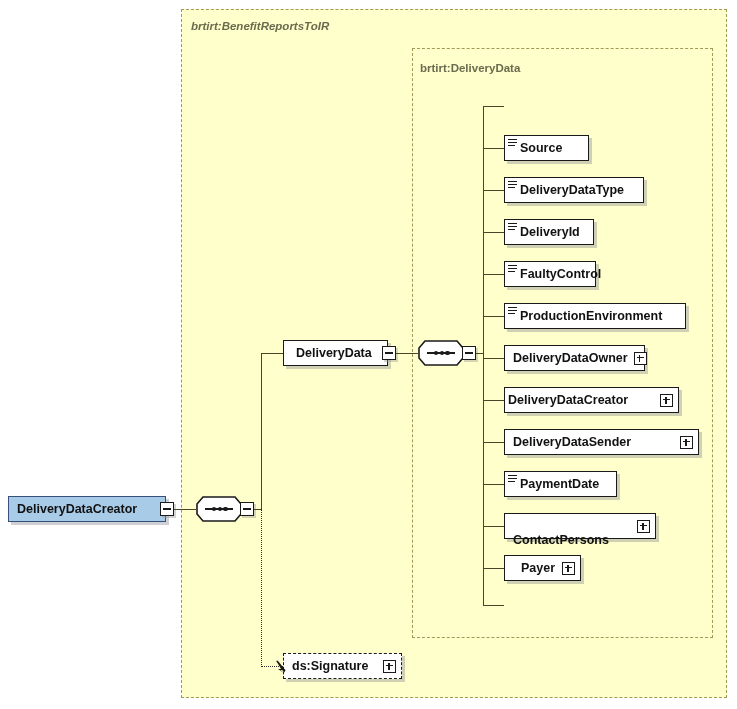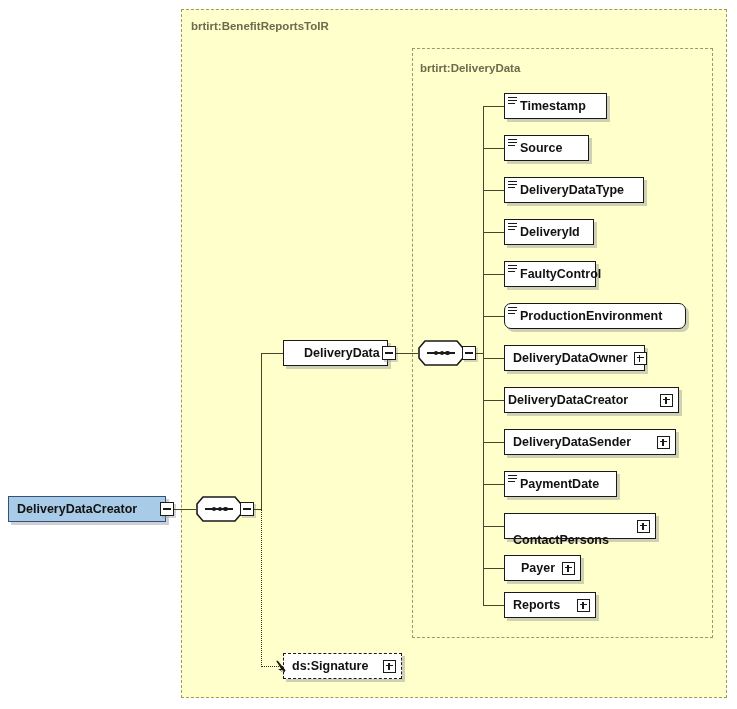--- a/index.html
+++ b/index.html
@@ -125,21 +125,21 @@
   .compositor .d{
     position:absolute;width:4.4px;height:4.4px;border-radius:50%;background:#1a1a1a;top:10.6px;
   }
 </style>
 </head>
 <body>
 
 <div id="diagram">
 
   <div class="group-box" style="left:181px;top:9px;width:546px;height:689px;"></div>
-  <div class="group-label" style="left:191px;top:20px;">brtirt:BenefitReportsToIR</div>
+  <div class="group-label" style="left:191px;top:20px;font-style:italic;">brtirt:BenefitReportsToIR</div>
 
   <div class="group-box" style="left:412px;top:48px;width:301px;height:590px;"></div>
   <div class="group-label" style="left:420px;top:62px;">brtirt:DeliveryData</div>
 
   <div class="node root" style="left:8px;top:496px;width:158px;">
     <span class="node-label">DeliveryDataCreator</span>
   </div>
 
   <div class="edge-expander" style="left:160px;top:502px;"></div>
 
@@ -159,21 +159,21 @@
   <div class="line hline" style="left:254px;top:508.5px;width:8px;"></div>
 
   <div class="line vline" style="left:261px;top:353px;height:156px;"></div>
 
   <div class="line hline" style="left:261px;top:353px;width:22px;"></div>
 
   <div class="line-dot-v" style="left:261px;top:509px;height:158px;"></div>
   <div class="line-dot-h" style="left:261px;top:666px;width:22px;"></div>
 
   <div class="node" style="left:283px;top:340px;width:105px;">
-    <span class="node-label" style="padding-left:20px;">DeliveryData</span>
+    <span class="node-label" style="padding-left:12px;">DeliveryData</span>
   </div>
   <div class="edge-expander" style="left:382px;top:346px;"></div>
 
   <div class="line hline" style="left:396px;top:352.5px;width:22px;"></div>
 
   <div class="compositor" style="left:418px;top:340px;">
     <svg class="oct" viewBox="0 0 46 26">
       <polygon points="7,1 39,1 45,8 45,18 39,25 7,25 1,18 1,8" fill="#ffffff" stroke="#1a1a1a" stroke-width="1.6"></polygon>
     </svg>
     <span class="dots"></span>
@@ -181,28 +181,20 @@
     <span class="d" style="left:21.6px;"></span>
     <span class="d" style="left:27.2px;"></span>
   </div>
   <div class="edge-expander" style="left:462px;top:346px;"></div>
 
   <div class="line hline" style="left:476px;top:352.5px;width:8px;"></div>
 
   <div class="line vline" style="left:483px;top:106px;height:499px;"></div>
 
   <div class="line hline" style="left:483px;top:106px;width:21px;"></div>
-  <div class="node" style="left:504px;top:93px;width:103px;">
-    <span class="seq-glyph">
-        <i></i>
-        <i></i>
-        <i></i>
-      </span>
-    <span class="node-label">Timestamp</span>
-  </div>
 
   <div class="line hline" style="left:483px;top:148px;width:21px;"></div>
   <div class="node" style="left:504px;top:135px;width:85px;">
     <span class="seq-glyph">
         <i></i>
         <i></i>
         <i></i>
       </span>
     <span class="node-label">Source</span>
   </div>
@@ -231,21 +223,21 @@
   <div class="node" style="left:504px;top:261px;width:92px;">
     <span class="seq-glyph">
         <i></i>
         <i></i>
         <i></i>
       </span>
     <span class="node-label">FaultyControl</span>
   </div>
 
   <div class="line hline" style="left:483px;top:316px;width:21px;"></div>
-  <div class="node" style="left:504px;top:303px;width:182px;border-radius:7px;">
+  <div class="node" style="left:504px;top:303px;width:182px;">
     <span class="seq-glyph">
         <i></i>
         <i></i>
         <i></i>
       </span>
     <span class="node-label">ProductionEnvironment</span>
   </div>
 
   <div class="line hline" style="left:483px;top:358px;width:21px;"></div>
   <div class="node" style="left:504px;top:345px;width:141px;">
@@ -253,21 +245,21 @@
     <span class="expander plus" style="margin-left:auto;"></span>
   </div>
 
   <div class="line hline" style="left:483px;top:400px;width:21px;"></div>
   <div class="node" style="left:504px;top:387px;width:175px;">
     <span class="node-label" style="">DeliveryDataCreator</span>
     <span class="expander plus" style="margin-left:auto;"></span>
   </div>
 
   <div class="line hline" style="left:483px;top:442px;width:21px;"></div>
-  <div class="node" style="left:504px;top:429px;width:172px;">
+  <div class="node" style="left:504px;top:429px;width:195px;">
     <span class="node-label" style="padding-left:8px;">DeliveryDataSender</span>
     <span class="expander plus" style="margin-left:auto;"></span>
   </div>
 
   <div class="line hline" style="left:483px;top:484px;width:21px;"></div>
   <div class="node" style="left:504px;top:471px;width:113px;">
     <span class="seq-glyph">
         <i></i>
         <i></i>
         <i></i>
@@ -281,24 +273,20 @@
     <span class="expander plus" style="margin-left:auto;"></span>
   </div>
 
   <div class="line hline" style="left:483px;top:568px;width:21px;"></div>
   <div class="node" style="left:504px;top:555px;width:77px;">
     <span class="node-label" style="padding-left:16px;">Payer</span>
     <span class="expander plus" style="margin-left:auto;"></span>
   </div>
 
   <div class="line hline" style="left:483px;top:605px;width:21px;"></div>
-  <div class="node" style="left:504px;top:592px;width:92px;">
-    <span class="node-label" style="padding-left:8px;">Reports</span>
-    <span class="expander plus" style="margin-left:auto;"></span>
-  </div>
 
   <div class="node optional" style="left:283px;top:653px;width:119px;box-shadow:3px 3px 0 rgba(150,150,150,0.45);">
     <span class="node-label" style="padding-left:8px;">ds:Signature</span>
     <span class="expander plus" style="margin-left:auto;"></span>
   </div>
 
   <svg style="position:absolute;left:276px;top:660px;width:12px;height:14px;" viewBox="0 0 12 14">
     <path d="M0,0 L8,10 L4.5,10 L8,13 L2,9 L5,9 Z" fill="#1a1a1a"></path>
     <path d="M1,1 L9,11" stroke="#1a1a1a" stroke-width="1.6" fill="none"></path>
     <polygon points="9,12.5 5.5,9.5 8.5,9" fill="#1a1a1a"></polygon>

